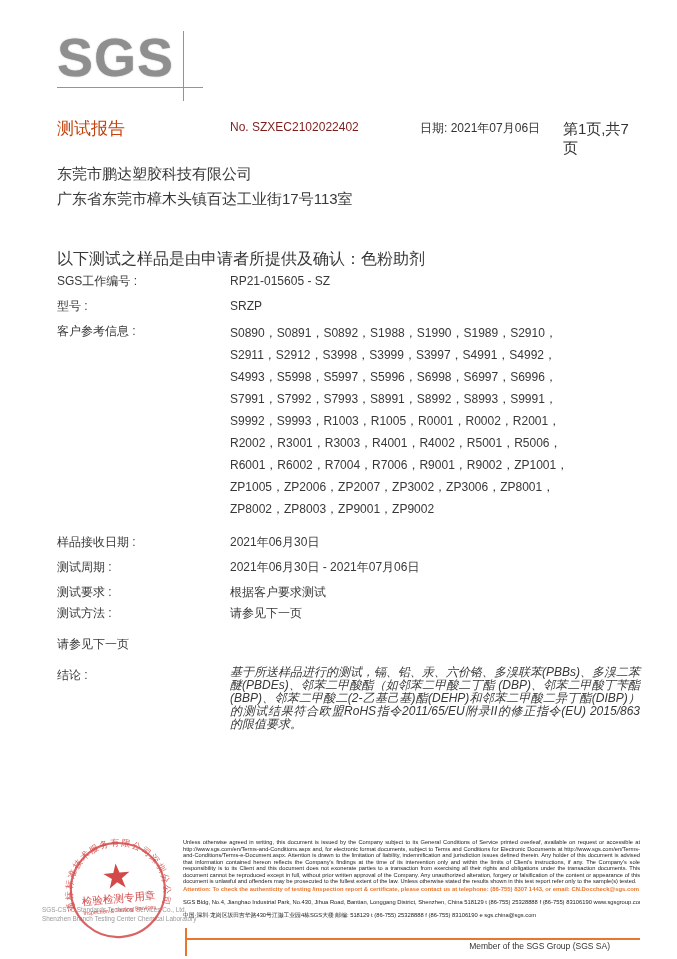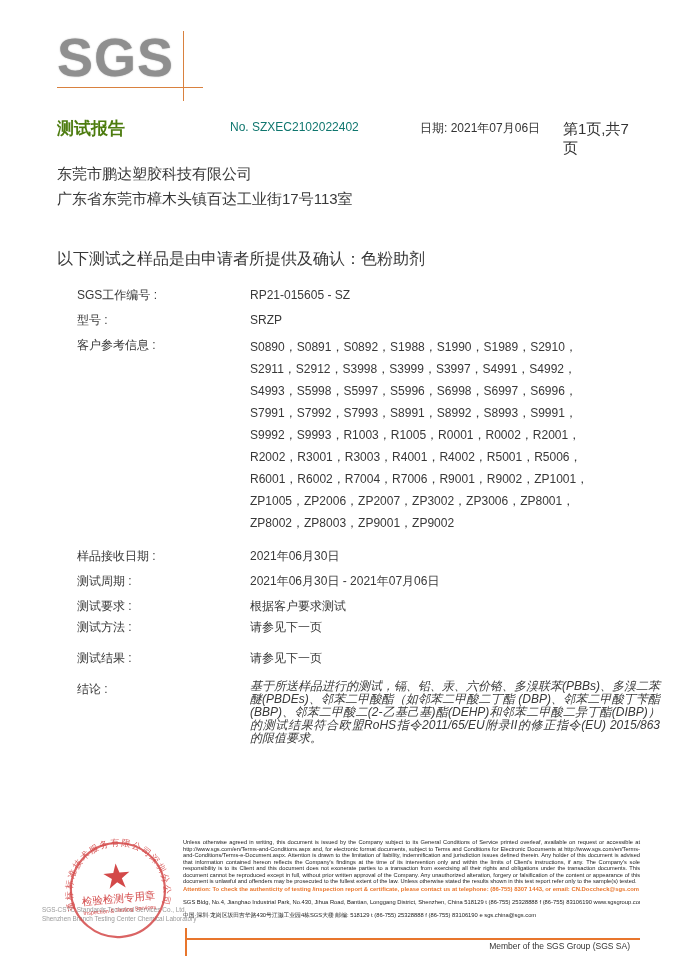--- a/index.html
+++ b/index.html
@@ -12,55 +12,55 @@
   .logo-block{position:absolute;top:26px;left:57px;width:150px;height:62px;}
   .logo-text{
     font-size:54px;font-weight:bold;color:#8f8f8f;letter-spacing:1px;line-height:62px;
     text-shadow:0 0 1.5px #a5a5a5;font-family:"Liberation Sans",sans-serif;
   }
   .crop-h{position:absolute;top:87px;left:57px;width:146px;height:1px;background:#d9813f;}
   .crop-v{position:absolute;top:31px;left:183px;width:1px;height:70px;background:#d9813f;}
 
   
   .title-row{position:absolute;top:117px;left:57px;width:583px;height:24px;}
-  .title-row .t-title{position:absolute;left:0;top:0;font-size:17px;font-weight:bold;color:#4d7c0f;}
-  .title-row .t-no{position:absolute;left:173px;top:3px;font-size:12px;color:#0f766e;}
+  .title-row .t-title{position:absolute;left:0;top:0;font-size:17px;font-weight:normal;color:#c2410c;}
+  .title-row .t-no{position:absolute;left:173px;top:3px;font-size:12px;color:#7f1d1d;}
   .title-row .t-date{position:absolute;left:363px;top:3px;font-size:12px;color:#333;}
   .title-row .t-pages{position:absolute;left:506px;top:3px;font-size:15px;color:#333;}
 
   
   .applicant{position:absolute;top:161px;left:57px;width:583px;font-size:15px;}
   .applicant div{height:25px;line-height:25px;}
 
   
   .statement{position:absolute;top:249px;left:57px;width:583px;font-size:16px;}
 
   
-  .info-table{position:absolute;top:286px;left:57px;width:583px;font-size:12px;margin-left:20px;}
+  .info-table{position:absolute;top:272px;left:57px;width:583px;font-size:12px;}
   .row{display:flex;align-items:flex-start;margin-bottom:7px;}
   .row .label{width:173px;flex:0 0 173px;line-height:18px;}
   .row .value{flex:1;line-height:18px;}
   .row.ref .value div{line-height:22px;}
   .row.gap-before{margin-top:13px;}
   .row.tight{margin-bottom:3px;}
   .row.conclusion{margin-top:13px;}
   .row.conclusion .value{line-height:13px;text-align:justify;font-style:italic;}
 
   
   .stamp-company{position:absolute;left:42px;top:906px;width:170px;font-size:6.4px;
     line-height:8.5px;color:#9a9a9a;}
   .stamp-wrap{position:absolute;left:48px;top:836px;transform:rotate(-5deg);opacity:0.92;}
   .disclaimer-block{position:absolute;left:183px;top:839px;width:457px;}
   .disclaimer{font-size:5.7px;line-height:6.55px;text-align:justify;color:#232323;}
   .attention{margin-top:1px;font-size:5.9px;line-height:6.7px;font-weight:bold;color:#e8762d;}
   .addr{margin-top:3px;font-size:5.8px;line-height:13px;color:#1c1c1c;white-space:nowrap;overflow:hidden;}
   .addr.cn{margin-top:0;}
   .footer-rule{position:absolute;left:186px;top:938px;width:454px;height:2px;background:#e8762d;}
   .footer-tick{position:absolute;left:185px;top:928px;width:1.5px;height:28px;background:#e8762d;}
-  .member{position:absolute;top:941px;left:0;width:610px;text-align:right;font-size:8.5px;color:#333;margin-left:20px;}
+  .member{position:absolute;top:941px;left:0;width:610px;text-align:right;font-size:8.5px;color:#333;}
 </style>
 </head>
 <body>
 
 <div class="logo-block">
   <div class="logo-text">SGS</div>
 </div>
 <div class="crop-h"></div>
 <div class="crop-v"></div>
 
@@ -119,21 +119,20 @@
     <span class="label">测试要求 :</span>
     <span class="value">根据客户要求测试</span>
   </div>
 
   <div class="row">
     <span class="label">测试方法 :</span>
     <span class="value">请参见下一页</span>
   </div>
 
   <div class="row gap-before">
-    <span class="label">测试结果 :</span>
     <span class="value">请参见下一页</span>
   </div>
 
   <div class="row conclusion">
     <span class="label">结论 :</span>
     <span class="value">基于所送样品进行的测试，镉、铅、汞、六价铬、多溴联苯(PBBs)、多溴二苯醚(PBDEs)、邻苯二甲酸酯（如邻苯二甲酸二丁酯 (DBP)、邻苯二甲酸丁苄酯(BBP)、邻苯二甲酸二(2-乙基己基)酯(DEHP)和邻苯二甲酸二异丁酯(DIBP)）的测试结果符合欧盟RoHS指令2011/65/EU附录II的修正指令(EU) 2015/863 的限值要求。</span>
   </div>
 
 </div>
 

